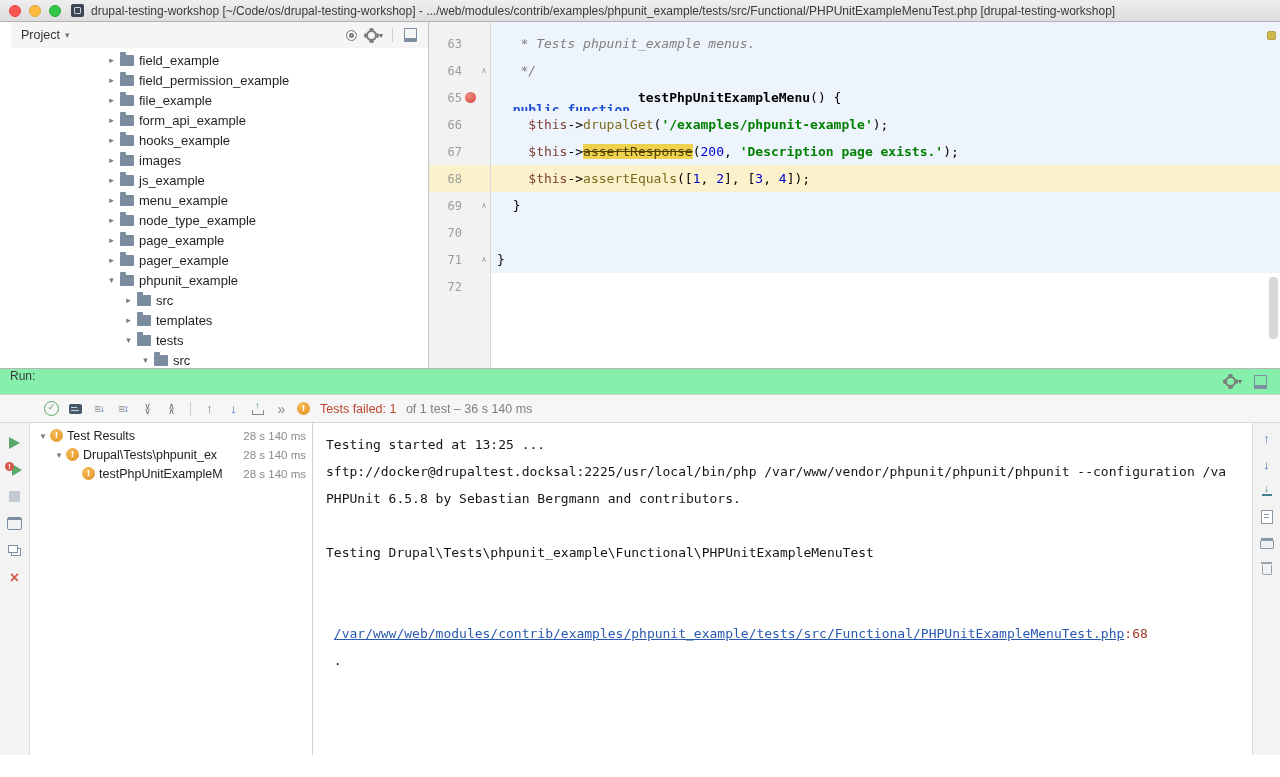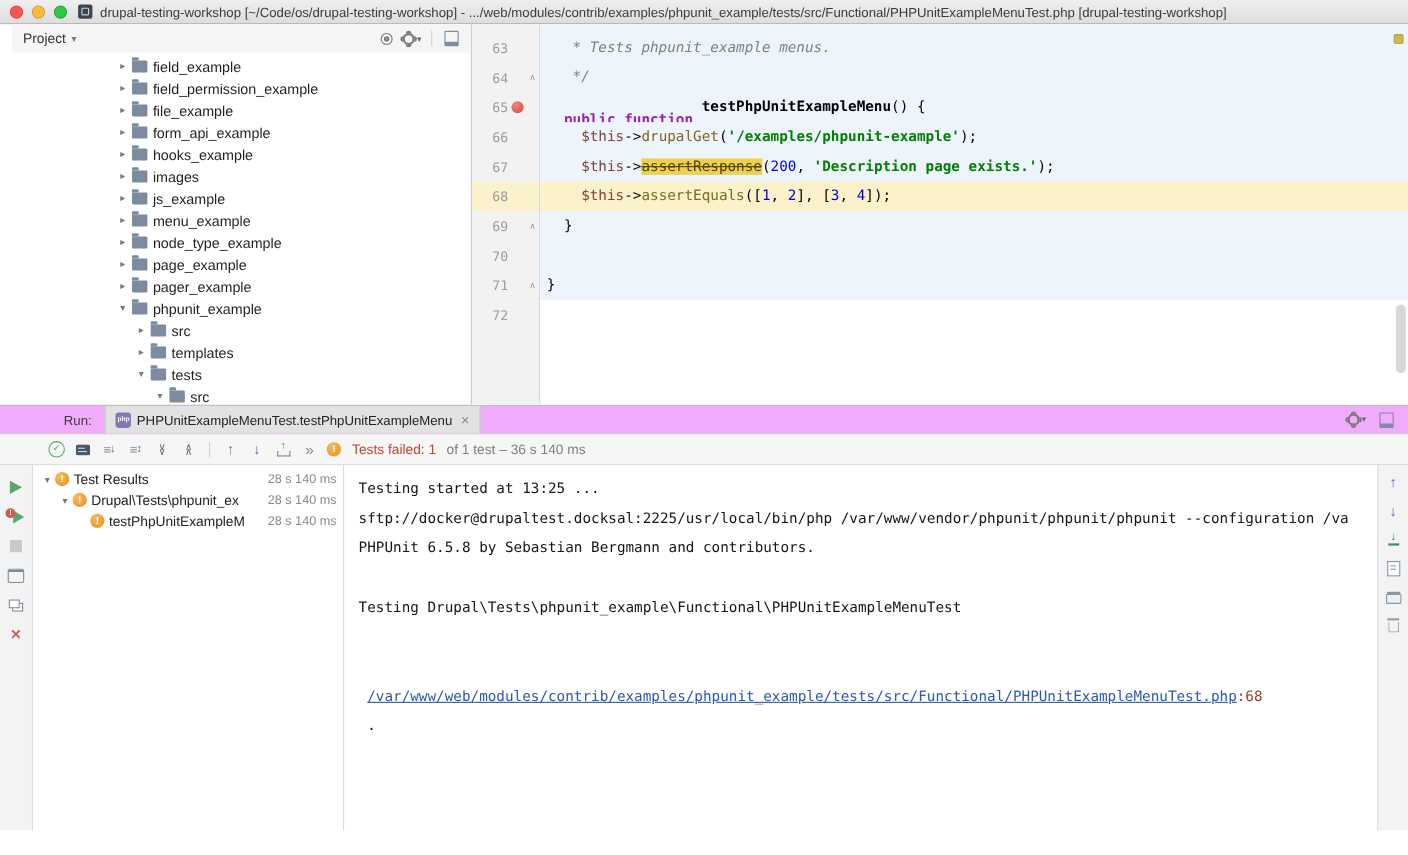--- a/index.html
+++ b/index.html
@@ -44,34 +44,34 @@
   .lnum { flex:1; text-align:right; font:12px "DejaVu Sans Mono",monospace; color:#9c9c9c; }
   .gslot { width:16px; min-width:16px; display:flex; justify-content:center; align-items:center; }
   .fslot { width:12px; min-width:12px; display:flex; justify-content:center; align-items:center; }
   .gutter-fail { width:11px; height:11px; border-radius:50%; background:radial-gradient(circle at 35% 30%,#f08a80,#d4453c); }
   .fold { font-size:8px; color:#9a9a9a; line-height:1; }
   .code-cell { flex:1; display:flex; align-items:center; padding-left:6px; font:13px "DejaVu Sans Mono",monospace; color:#000; white-space:pre; }
   .crow.range .code-cell { background:var(--range-blue,#eef4fc); }
   .crow.caret .code-cell { background:var(--caret-line,#fbf2cb); }
   .crow.caret .gutter-cell { background:var(--caret-line,#fbf2cb); }
   .tk-comment { color:#808080; font-style:italic; }
-  .tk-keyword { color:#a21caf; font-weight:bold;margin-top:24px; }
+  .tk-keyword { color:#1d4ed8; font-weight:bold;margin-top:24px; }
   .tk-string { color:#008000; font-weight:bold; }
   .tk-number { color:#0000cc; }
   .tk-var { color:#7f4038; }
   .tk-method { color:#7a6a1e; }
   .tk-decl { color:#000; font-weight:bold; }
   .tk-deprecated { color:#4d4000; background:var(--deprecated-bg,#eed24f); text-decoration:line-through; }
   .tk-plain { color:#000; }
   .stripe-mark { position:absolute; top:9px; right:4px; width:9px; height:9px; border-radius:2px; background:#cdb84e; border:1px solid #b3a143; }
   .editor-scroll-thumb { position:absolute; right:2px; top:255px; width:9px; height:62px; background:#d8d8d8; border-radius:4px; }
 
   
   .run-panel { height:409px; min-height:409px; border-top:1px solid #b6b6b6; display:flex; flex-direction:column; background:#fff; }
-  .run-tabbar { height:26px; min-height:26px; background:#f0abfc; border-bottom:1px solid #d2d2d2; display:flex; align-items:center; font-size:12px; color:#3c3c3c;padding-left:48px; }
+  .run-tabbar { height:26px; min-height:26px; background:#86efac; border-bottom:1px solid #d2d2d2; display:flex; font-size:12px; color:#3c3c3c; }
   .run-label { margin-left:10px; }
   .run-tab { height:100%; display:flex; align-items:center; gap:5px; margin-left:12px; padding:0 9px;
     background:#e2e2e2; border-left:1px solid #c2c2c2; border-right:1px solid #c2c2c2; }
   .php-file-icon { width:14px; height:14px; min-width:14px; border-radius:3px; background:#8576b4; color:#fff; font-size:6px; font-weight:bold;
     display:flex; align-items:center; justify-content:center; }
   .run-tab-label { font-size:12px; color:#222; white-space:nowrap; }
   .tab-close { color:#868686; font-size:13px; margin-left:3px; }
   .right-icons { margin-left:auto; display:flex; align-items:center; gap:8px; margin-right:10px; }
 
   .run-toolbar { height:28px; min-height:28px; background:#f6f6f6; border-bottom:1px solid #d8d8d8;
@@ -377,25 +377,20 @@
           </div>
         </div>
       <div class="stripe-mark"></div>
       <div class="editor-scroll-thumb"></div>
     </div>
   </div>
 
   <div class="run-panel">
     <div class="run-tabbar">
       <span class="run-label">Run:</span>
-      <div class="run-tab">
-        <span class="php-file-icon">php</span>
-        <span class="run-tab-label">PHPUnitExampleMenuTest.testPhpUnitExampleMenu</span>
-        <span class="tab-close">×</span>
-      </div>
       <span class="right-icons">
           <span class="ic ic-gear"></span>
           <span class="ic ic-hide-panel"></span>
         </span>
     </div>
 
     <div class="run-toolbar">
       <div class="tb-icons">
           <span class="ic ic-show-passed"></span>
           <span class="ic ic-show-ignored"></span>

